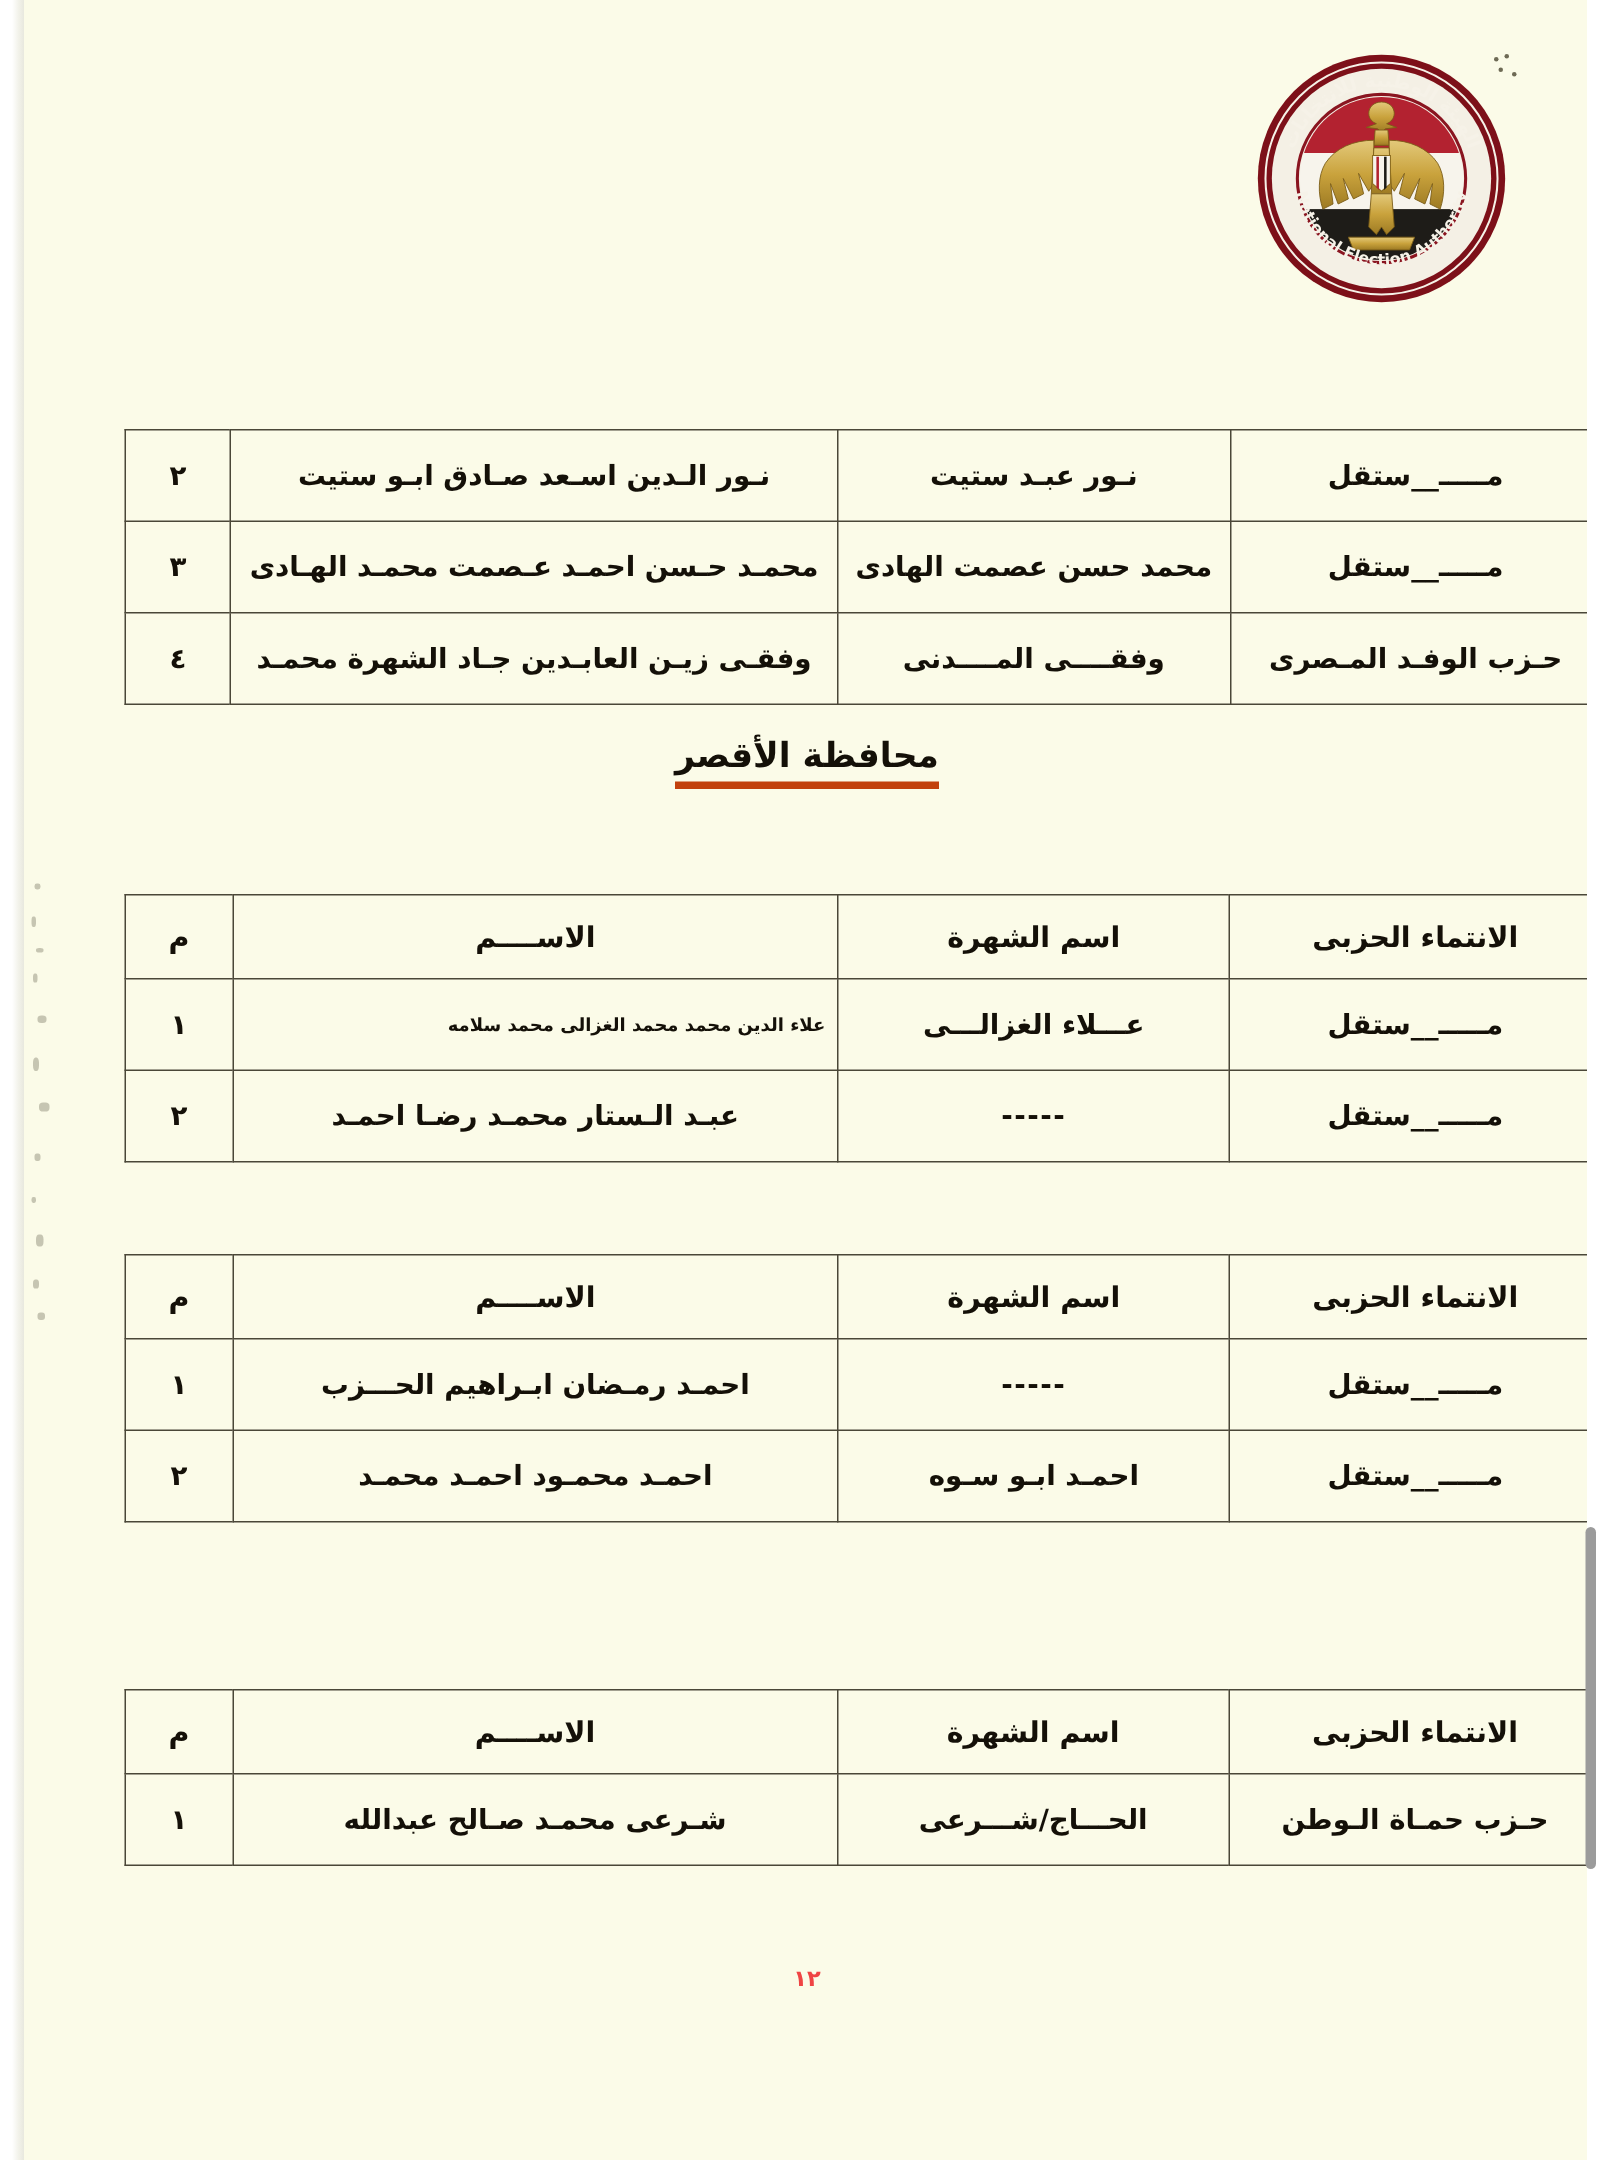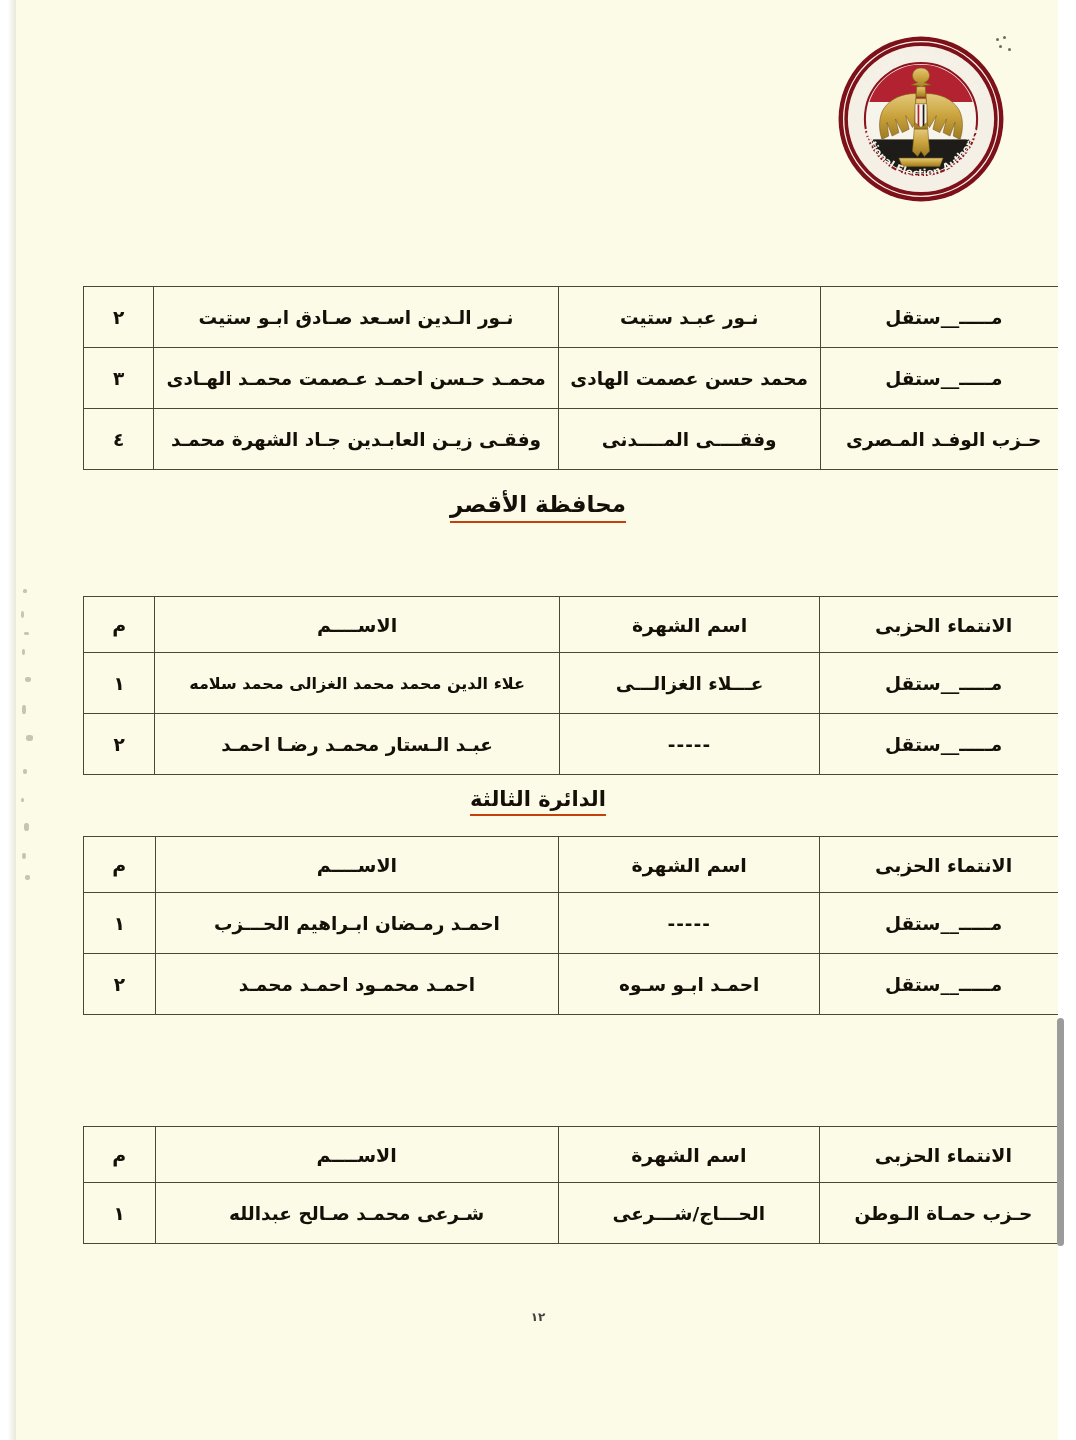--- a/index.html
+++ b/index.html
@@ -84,21 +84,21 @@
     position: absolute;
     width: 1060px;
     text-align: center;
     font-family: "DejaVu Sans", "Liberation Sans", sans-serif;
     font-weight: bold;
     color: #141008;
     direction: rtl;
   }
   .heading span {
     display: inline-block;
-    border-bottom: 2px solid #c2410c;
+    border-bottom: 5px solid #c2410c;
     padding-bottom: 2px;
     line-height: 1.25;
   }
   .heading.gov { font-size: 23px; }
   .heading.dist { font-size: 21px; }
 
   
   table.cand {
     position: absolute;
     border-collapse: collapse;
@@ -139,23 +139,23 @@
 
   
   .dashes { letter-spacing: 1px; font-weight: bold; }
 
   
   .page-number {
     position: absolute;
     left: 0;
     width: 1060px;
     text-align: center;
-    font-size: 12px;
+    font-size: 15px;
     font-weight: bold;
-    color: #404040;
+    color: #ef4444;
     direction: rtl;
   }
 
   
   .scrollbar-track {
     position: absolute;
     right: 4px;
     top: 0;
     width: 14px;
     height: 1440px;
@@ -294,35 +294,32 @@
         <th class="c-party">الانتماء الحزبى</th>
         <th class="c-nick">اسم الشهرة</th>
         <th class="c-name">الاســــم</th>
         <th class="c-num">م</th>
       </tr>
     </thead>
     <tbody>
       <tr>
         <td class="c-party">مـــــ__ستقل</td>
         <td class="c-nick">عـــلاء الغزالـــى</td>
-        <td class="c-name" style="font-size:16px;">علاء الدين محمد محمد الغزالى محمد سلامه</td>
+        <td class="c-name" style="font-size:12px;text-align:right;">علاء الدين محمد محمد الغزالى محمد سلامه</td>
         <td class="c-num">١</td>
       </tr>
       <tr>
         <td class="c-party">مـــــ__ستقل</td>
         <td class="c-nick dashes">-----</td>
         <td class="c-name">عبـد الـستار محمـد رضـا احمـد</td>
         <td class="c-num">٢</td>
       </tr>
     </tbody>
   </table>
 
-  <div class="heading dist" style="top:786px;">
-    <span>الدائرة الثالثة</span>
-  </div>
 
   <table class="cand" style="left:75px; top:836px;">
     <thead>
       <tr>
         <th class="c-party">الانتماء الحزبى</th>
         <th class="c-nick">اسم الشهرة</th>
         <th class="c-name">الاســــم</th>
         <th class="c-num">م</th>
       </tr>
     </thead>

